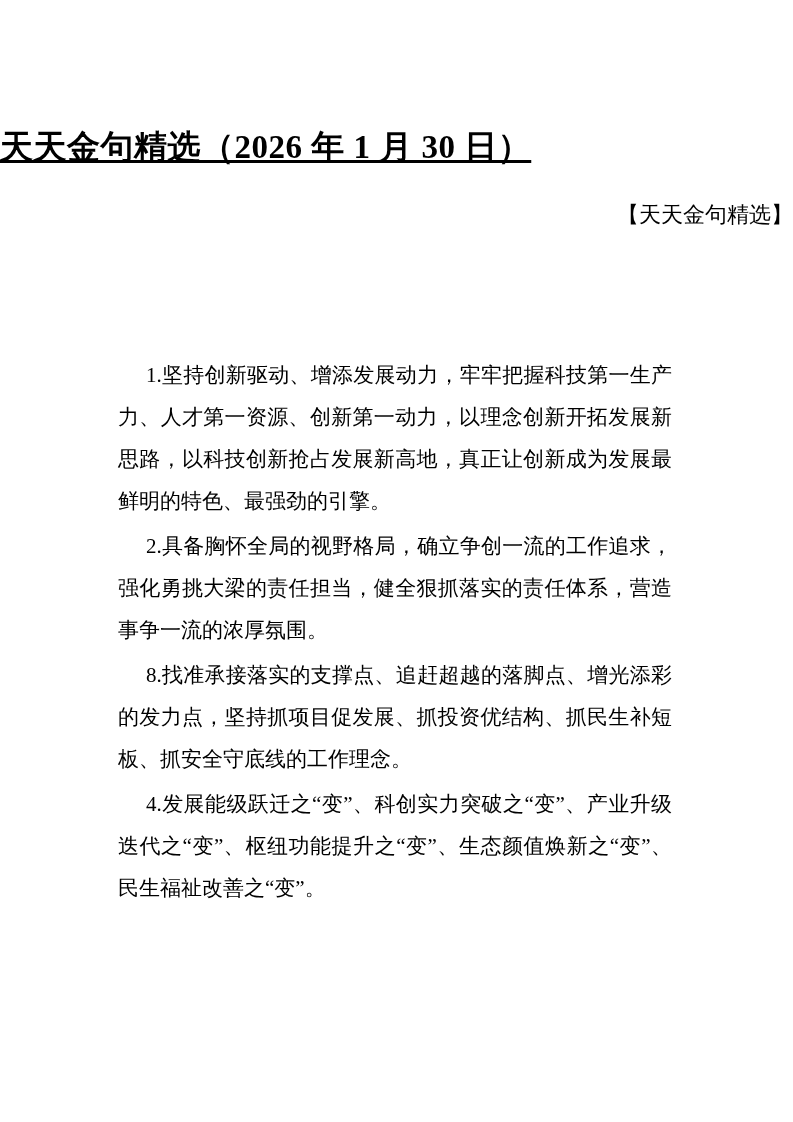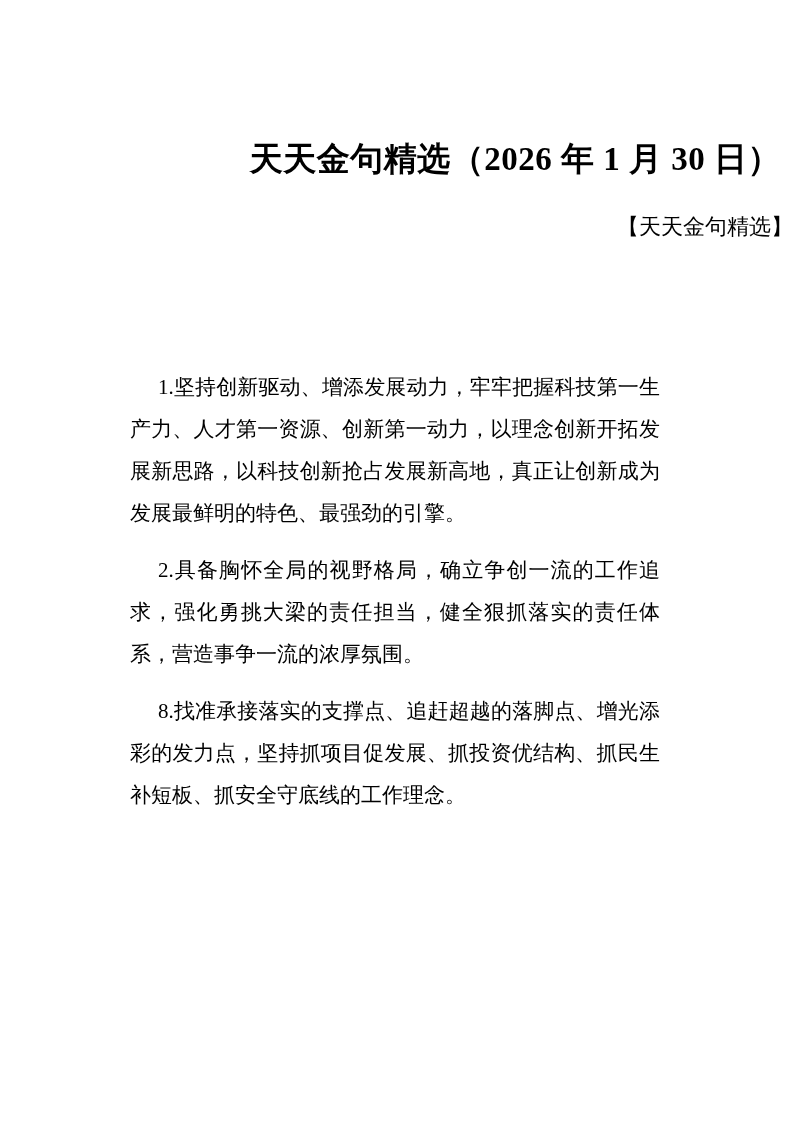--- a/index.html
+++ b/index.html
@@ -16,44 +16,45 @@
   }
   .page {
     position: relative;
     width: 793px;
     height: 1122px;
     box-sizing: border-box;
     padding-top: 124px;
     background: #ffffff;
   }
   .doc-title {
-    margin: 12px;
+    margin: 0;
     font-size: 33px;
     line-height: 46px;
     font-weight: bold;
-    text-align: right;
+    text-align: left;
     letter-spacing: 0.5px;
     font-family: "Liberation Serif", "DejaVu Serif", serif;
+    text-decoration: underline;
   }
   .section-header {
     margin: 22px 0 0 123px;
     font-size: 22px;
     line-height: 46px;
     font-weight: normal;
     text-align: right;
   }
   .content {
     margin: 116px 118px 0 115px; 
     font-size: 21px;
     line-height: 42px;
     text-align: justify;
     text-justify: inter-character;
   }
   .para {
-    margin: 15px;
+    margin: 3px;
     padding: 0;
     text-indent: 28px;
   }
   
   .para-cutoff {
     margin-right: -7px;
     text-align-last: justify;
   }
 </style>
 </head>
@@ -62,15 +63,16 @@
 <div class="page">
 
   <h1 class="doc-title">天天金句精选（2026 年 1 月 30 日）</h1>
 
   <div class="section-header">【天天金句精选】</div>
 
   <div class="content">
     <p class="para">1.坚持创新驱动、增添发展动力，牢牢把握科技第一生产力、人才第一资源、创新第一动力，以理念创新开拓发展新思路，以科技创新抢占发展新高地，真正让创新成为发展最鲜明的特色、最强劲的引擎。</p>
     <p class="para">2.具备胸怀全局的视野格局，确立争创一流的工作追求，强化勇挑大梁的责任担当，健全狠抓落实的责任体系，营造事争一流的浓厚氛围。</p>
     <p class="para">8.找准承接落实的支撑点、追赶超越的落脚点、增光添彩的发力点，坚持抓项目促发展、抓投资优结构、抓民生补短板、抓安全守底线的工作理念。</p>
+    <p class="para">4.发展能级跃迁之“变”、科创实力突破之“变”、产业升级迭代之“变”、枢纽功能提升之“变”、生态颜值焕新之“变”、民生福祉改善之“变”。</p>
   </div>
 
 </div>
 
 </body></html>

